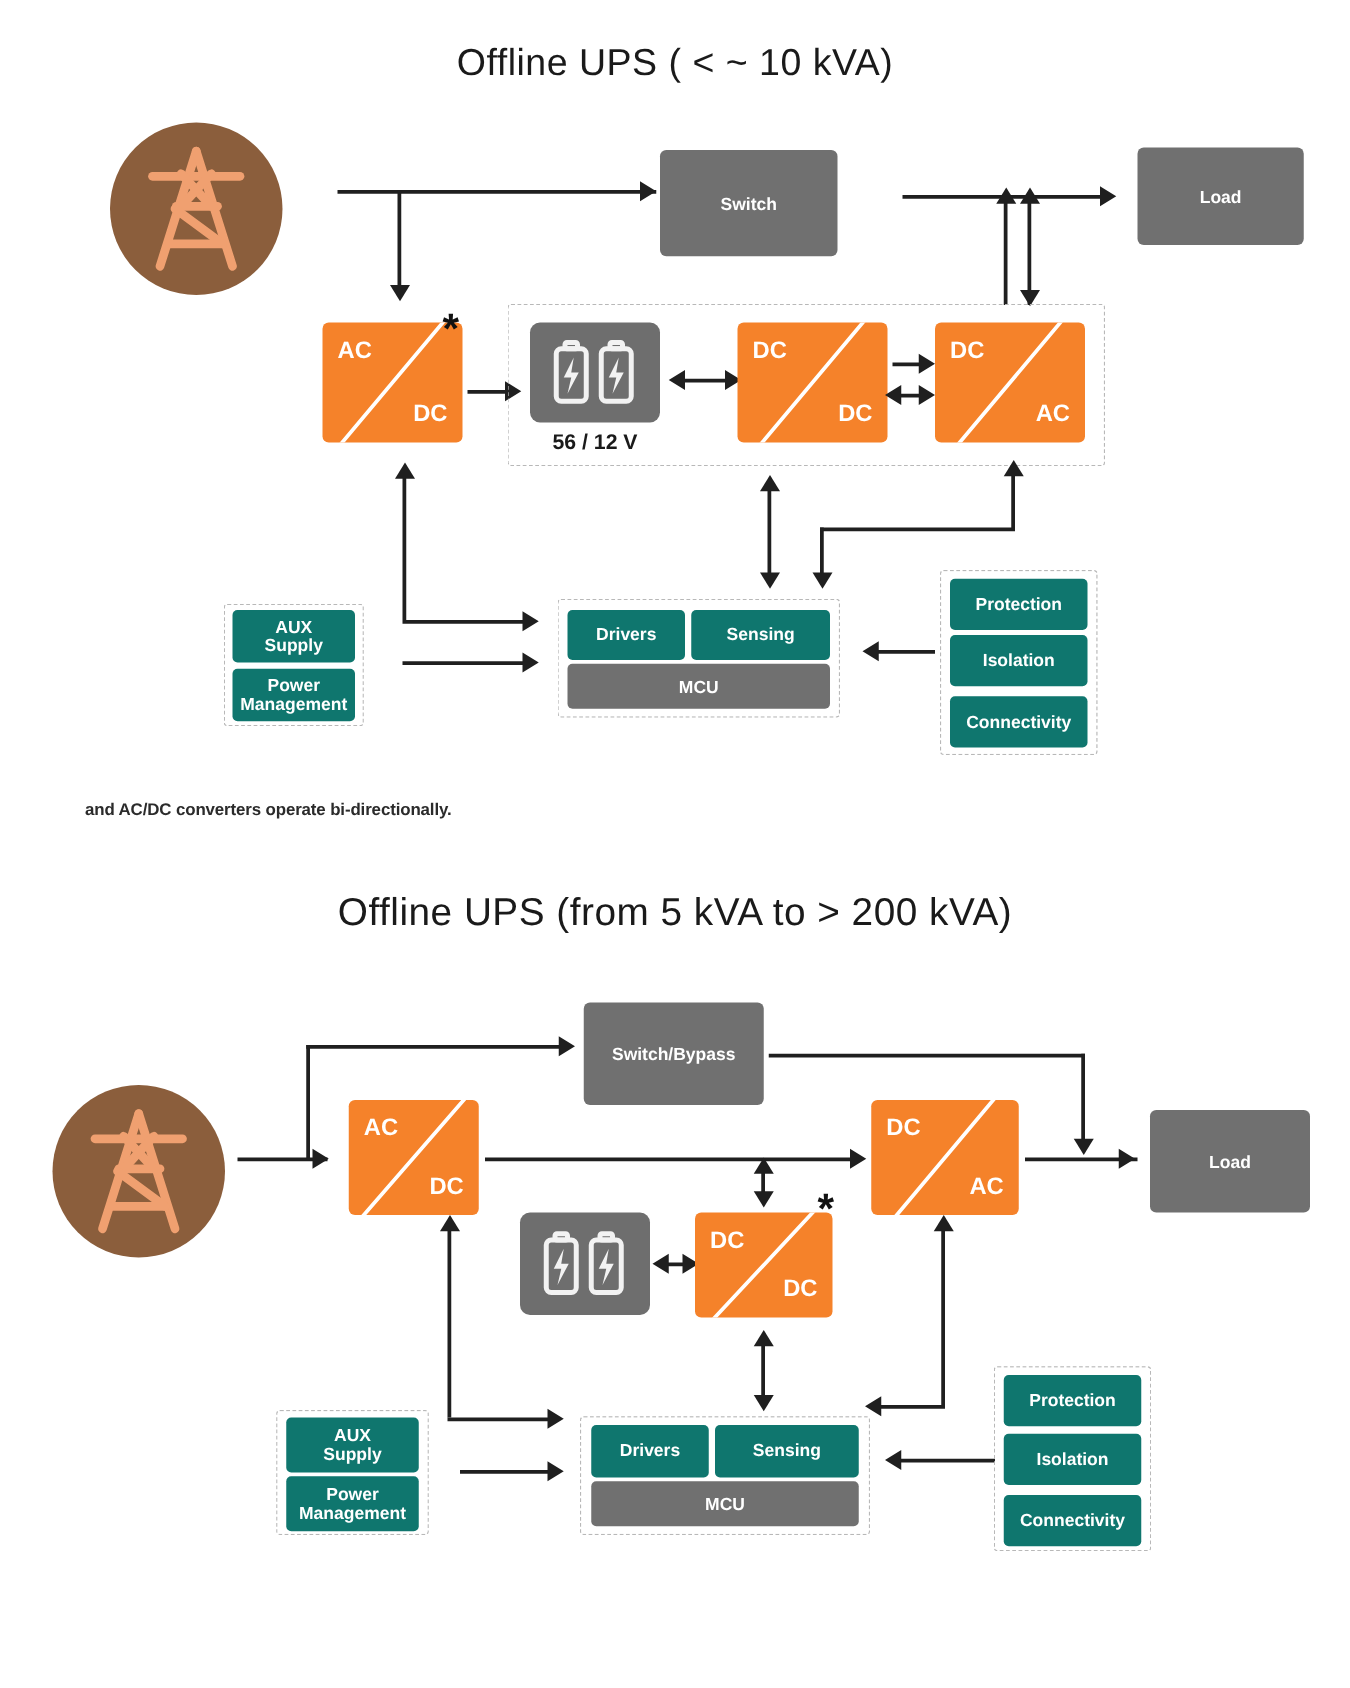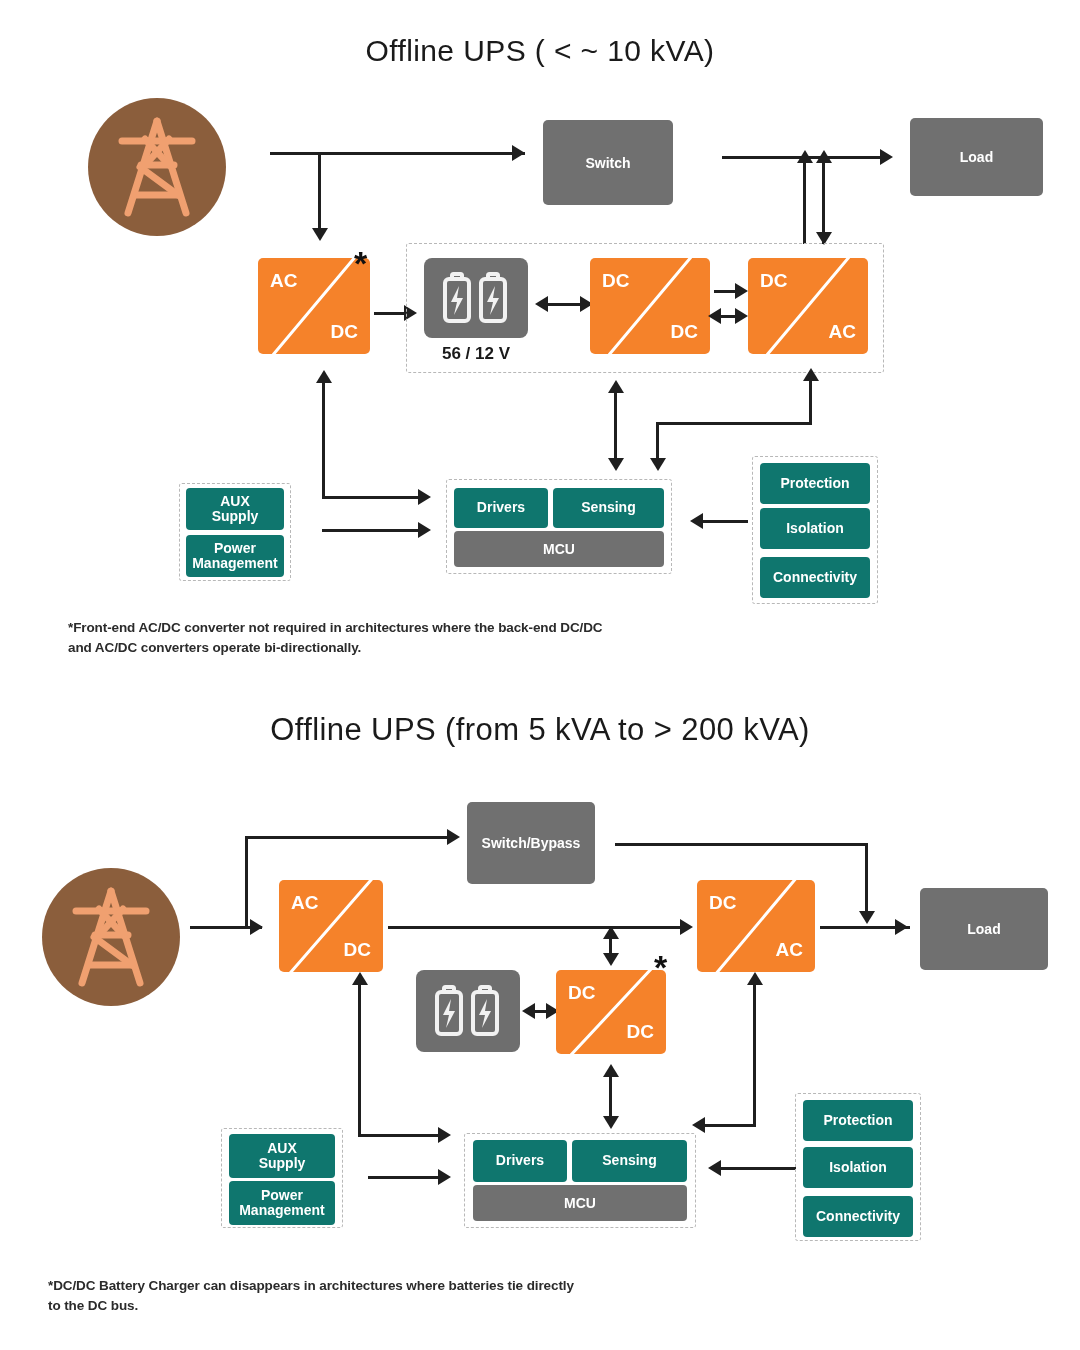--- a/index.html
+++ b/index.html
@@ -137,21 +137,21 @@
       </g>
     </svg>
   </div>
 
   <div class="ln lnh" style="left:270px; top:152px; width:255px;"></div>
   <div class="ah ah-r" style="left:512px; top:145px;"></div>
 
   <div class="ln lnv" style="left:318px; top:152px; height:82px;"></div>
   <div class="ah ah-d" style="left:312px; top:228px;"></div>
 
-  <div class="gblock" style="left:543px; top:120px; width:130px; height:85px;">
+  <div class="gblock" style="left:528px; top:120px; width:142px; height:85px;">
     <span>Switch</span>
   </div>
 
   <div class="ln lnh" style="left:722px; top:156px; width:165px;"></div>
   <div class="ah ah-r" style="left:880px; top:149px;"></div>
 
   <div class="ln lnv" style="left:803px; top:158px; height:86px;"></div>
   <div class="ah ah-u" style="left:797px; top:150px;"></div>
   <div class="ln lnv" style="left:822px; top:158px; height:86px;"></div>
   <div class="ah ah-d" style="left:816px; top:232px;"></div>
@@ -256,21 +256,21 @@
     <span>Protection</span>
   </div>
   <div class="oblock" style="left:760px; top:508px; width:110px; height:41px;">
     <span>Isolation</span>
   </div>
   <div class="oblock" style="left:760px; top:557px; width:110px; height:41px;">
     <span>Connectivity</span>
   </div>
 
   <div class="footnote" style="left:68px; top:618px; width:700px;">
-    <span>*Front-end AC/DC converter not required in architectures where the back-end DC/DC</span><br>
+    <br>
     <span>and AC/DC converters operate bi-directionally.</span>
   </div>
 
   <div class="diagram-title" id="title-2">Offline UPS (from 5 kVA to  &gt; 200 kVA)</div>
 
   <div class="tower" style="left:42px; top:868px; width:138px; height:138px;">
     <svg width="86" height="104" viewBox="0 0 86 104">
       <g stroke="#F0A070" stroke-width="7" fill="none" stroke-linecap="round" stroke-linejoin="round">
         <path d="M43 6 L14 98"></path>
         <path d="M43 6 L72 98"></path>
@@ -284,21 +284,21 @@
     </svg>
   </div>
 
   <div class="ln lnh" style="left:190px; top:926px; width:72px;"></div>
   <div class="ah ah-r" style="left:250px; top:919px;"></div>
 
   <div class="ln lnv" style="left:245px; top:836px; height:92px;"></div>
   <div class="ln lnh" style="left:245px; top:836px; width:210px;"></div>
   <div class="ah ah-r" style="left:447px; top:829px;"></div>
 
-  <div class="gblock" style="left:467px; top:802px; width:128px; height:82px;">
+  <div class="gblock" style="left:467px; top:802px; width:144px; height:82px;">
     <span>Switch/Bypass</span>
   </div>
 
   <div class="ln lnh" style="left:615px; top:843px; width:253px;"></div>
   <div class="ln lnv" style="left:865px; top:843px; height:74px;"></div>
   <div class="ah ah-d" style="left:859px; top:911px;"></div>
 
   <div class="conv" style="left:279px; top:880px; width:104px; height:92px;">
     <div class="slash" style="height:146px; transform:translate(-50%,-50%) rotate(41deg);"></div>
     <span class="lbl-tl">AC</span>
@@ -394,18 +394,14 @@
   <div class="oblock" style="left:803px; top:1100px; width:110px; height:41px;">
     <span>Protection</span>
   </div>
   <div class="oblock" style="left:803px; top:1147px; width:110px; height:41px;">
     <span>Isolation</span>
   </div>
   <div class="oblock" style="left:803px; top:1196px; width:110px; height:41px;">
     <span>Connectivity</span>
   </div>
 
-  <div class="footnote" style="left:48px; top:1276px; width:700px;">
-    <span>*DC/DC Battery Charger can disappears in  architectures where batteries tie directly</span><br>
-    <span>to the DC bus.</span>
-  </div>
 
 </div>
 
 </body></html>

